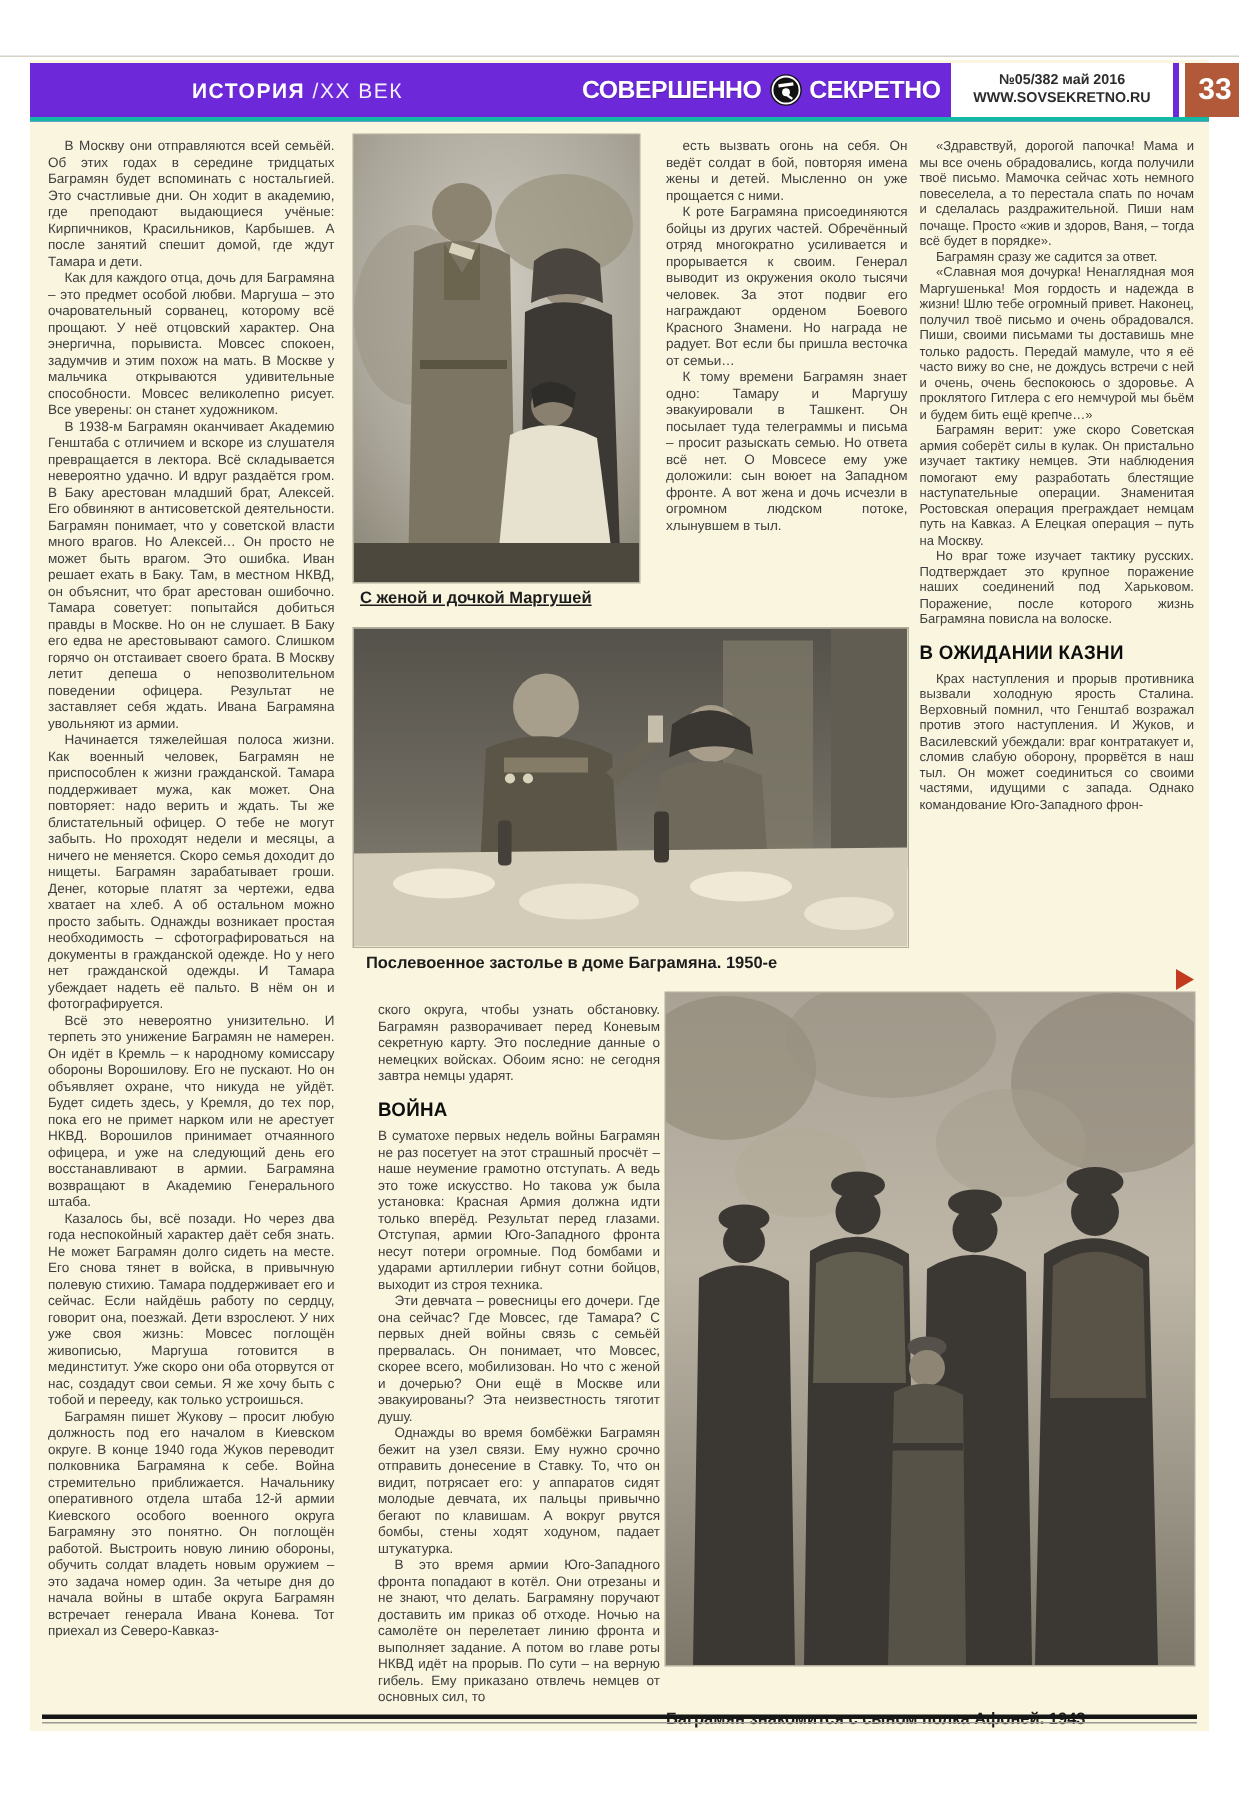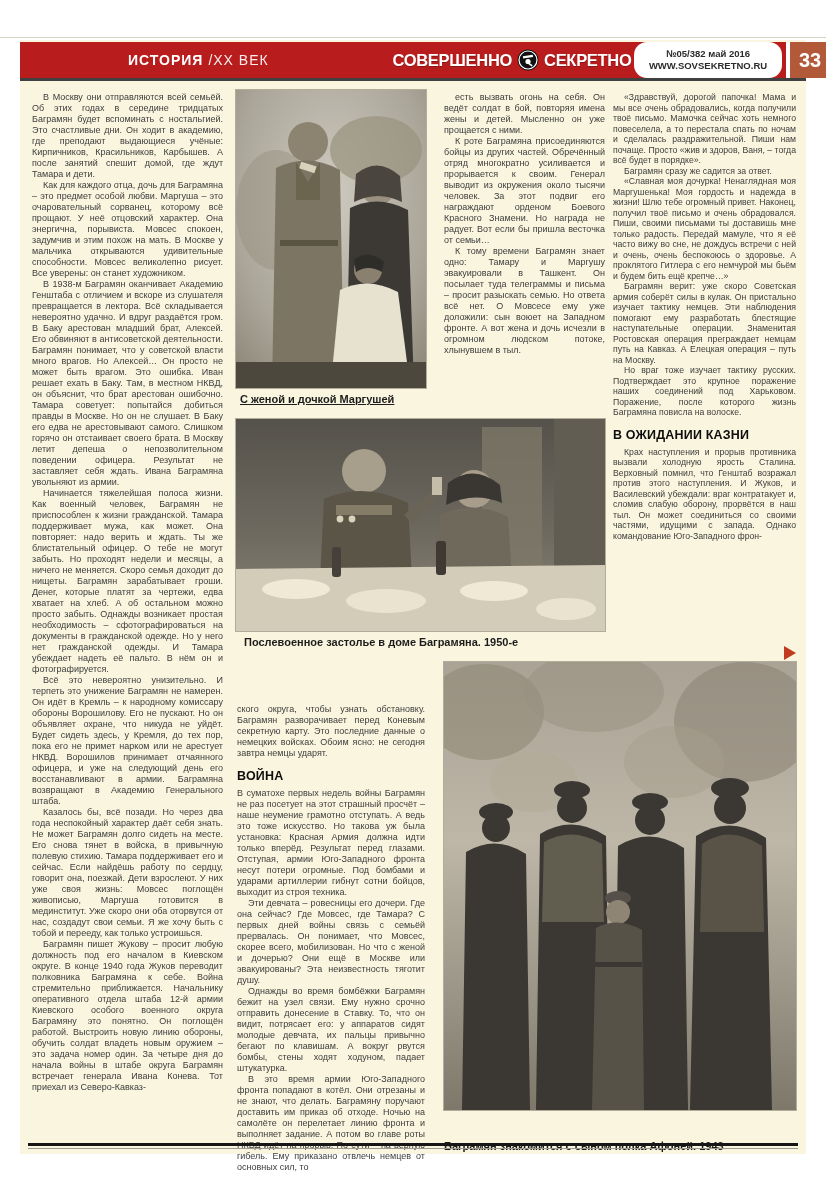--- a/index.html
+++ b/index.html
@@ -2,44 +2,44 @@
 <html lang="ru"><head>
 <meta charset="utf-8">
 <style>
   html,body{margin:0;padding:0;background:#e9e9e9;}
   #page{position:relative;width:826px;height:1200px;background:#ffffff;overflow:hidden;
         font-family:"Liberation Sans", sans-serif;}
   .hairline{position:absolute;left:0;top:37px;width:826px;height:1px;background:#d6d2c6;}
   #paper{position:absolute;left:20px;top:40px;width:786px;height:1114px;background:#f9f5de;}
 
   
-  #headerbar{position:absolute;left:20px;top:42px;width:786px;height:36px;background:#b91c1c;
-             border-bottom:3px solid #404040;display:flex;align-items:stretch;}
+  #headerbar{position:absolute;left:20px;top:42px;width:786px;height:36px;background:#6d28d9;
+             border-bottom:3px solid #14b8a6;display:flex;align-items:stretch;}
   .section-label{position:absolute;left:108px;top:0;height:36px;display:flex;align-items:center;
                  color:#ffffff;font-size:14px;letter-spacing:1px;}
   .section-label b{font-weight:bold;}
   .section-label span.suffix{font-weight:normal;opacity:.92;margin-left:5px;}
   .masthead{position:absolute;left:368px;top:0;height:36px;width:248px;display:flex;align-items:center;
-            justify-content:center;gap:5px;color:#fff;font-weight:bold;font-size:16.5px;
+            gap:5px;color:#fff;font-weight:bold;font-size:16.5px;
             letter-spacing:-0.3px;white-space:nowrap;text-shadow:0 1px 0 rgba(0,0,0,.25);}
   .issue-box{position:absolute;left:614px;top:0;width:148px;height:36px;background:#ffffff;
              display:flex;flex-direction:column;align-items:center;justify-content:center;
-             color:#2b2b2b;font-weight:bold;font-size:9.5px;line-height:12px;border-radius:13px;}
+             color:#2b2b2b;font-weight:bold;font-size:9.5px;line-height:12px;}
   .pagenum-box{position:absolute;left:766px;top:0;width:40px;height:36px;background:#b2593a;
                border-left:4px solid #ffffff;display:flex;align-items:center;justify-content:center;
                color:#fff;font-weight:bold;font-size:20px;}
 
   
   .col{position:absolute;text-align:justify;color:#3d3d3d;font-size:9px;line-height:11px;
        overflow:hidden;}
   .col p{margin:0;text-indent:11px;}
   .col h3{margin:10px 0 5px;text-indent:0;color:#0e0e0e;font-size:13px;line-height:14px;
           letter-spacing:.2px;transform:scaleX(.96);transform-origin:left;}
   #col1{left:32px;top:92px;width:191px;height:1050px;}
-  #col2{left:237px;top:668px;width:188px;height:474px;margin-top:36px;}
+  #col2{left:252px;top:668px;width:188px;height:474px;}
   #col3{left:444px;top:92px;width:161px;height:332px;}
   #col4{left:613px;top:92px;width:183px;height:562px;font-size:8.7px;line-height:10.5px;}
 
   .caption{position:absolute;color:#1c1c1c;font-weight:bold;font-size:11px;line-height:13px;}
 
   
   .photo{position:absolute;overflow:hidden;box-shadow:0 0 0 1px rgba(90,85,70,.45);}
   .photo svg{display:block;width:100%;height:100%;}
   #photo1{left:236px;top:90px;width:190px;height:298px;}
   #photo2{left:236px;top:419px;width:369px;height:212px;}

